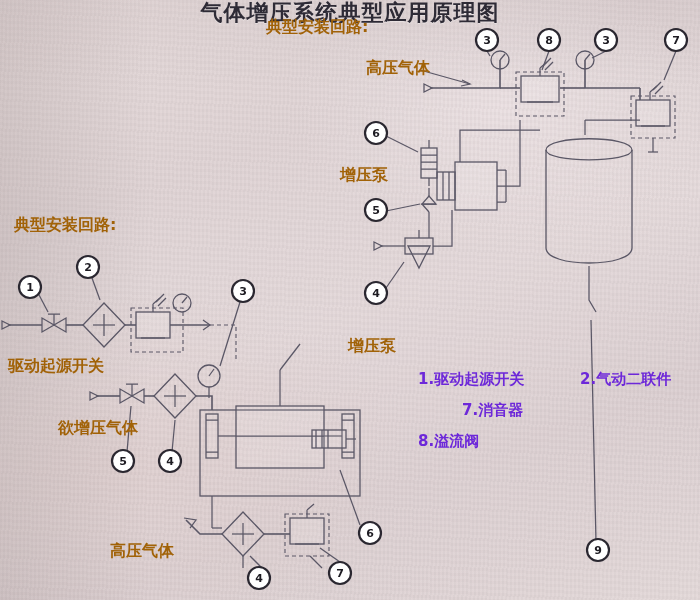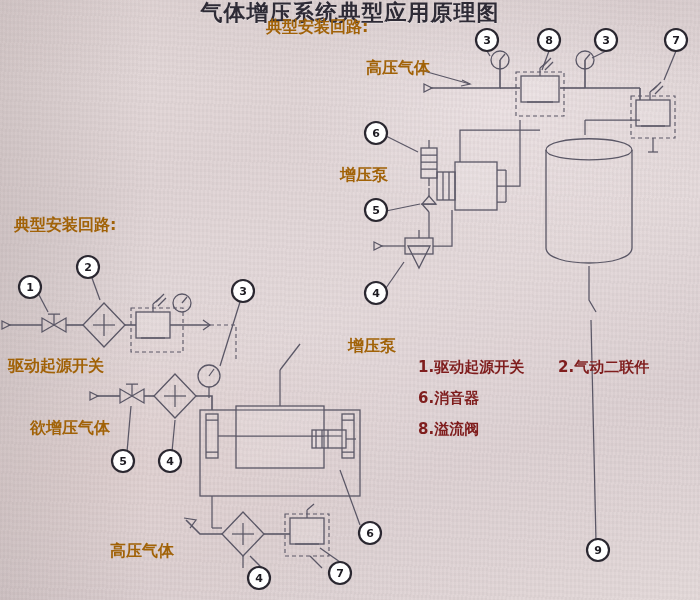--- a/index.html
+++ b/index.html
@@ -35,24 +35,24 @@
   .dash{stroke:#5a5766;stroke-width:1.1;fill:none;stroke-dasharray:4 3;}
   .sh{fill:none;stroke:#5a5766;stroke-width:1.3;}
   .fillw{fill:rgba(255,255,255,.10);stroke:#5a5766;stroke-width:1.3;}
   .bub{fill:#ffffff;stroke:#2a2730;stroke-width:2.2;}
   .bubtxt{font-family:"DejaVu Sans","Liberation Sans",sans-serif;font-size:11px;font-weight:bold;fill:#1d1b22;text-anchor:middle;}
   .title{
     position:absolute;top:-2px;left:0;width:700px;text-align:center;
     font-size:22px;font-weight:bold;color:#2e2b36;letter-spacing:1px;
     text-shadow:0 1px 0 rgba(255,255,255,.35);
   }
-  .legend{position:absolute;left:418px;top:358px;width:270px;color:#7f1d1d;}
+  .legend{position:absolute;left:418px;top:370px;width:270px;color:#6d28d9;}
   .legend .row{display:flex;margin-bottom:12px;}
   .legend .cell{width:140px;font-size:15px;font-weight:bold;white-space:nowrap;}
-  .legend .cell.r{width:128px;}
+  .legend .cell.r{width:128px;margin-left:44px;}
   .cap{position:absolute;font-size:16px;color:#a16207;font-weight:bold;white-space:nowrap;}
 </style>
 </head>
 <body>
 
 <div id="board"></div>
 <div id="grain"></div>
 <div id="shadeL"></div>
 <div id="shadeT"></div>
 
@@ -253,31 +253,31 @@
     <circle class="bub" cx="259" cy="578" r="11"></circle>
       <text class="bubtxt" x="259" y="582">4</text>
   </g>
 </svg>
 
 <div class="cap" style="left:266px;top:17px;">典型安装回路:</div>
 <div class="cap" style="left:366px;top:58px;">高压气体</div>
 <div class="cap" style="left:340px;top:165px;">增压泵</div>
 <div class="cap" style="left:14px;top:215px;">典型安装回路:</div>
 <div class="cap" style="left:8px;top:356px;">驱动起源开关</div>
-<div class="cap" style="left:30px;top:418px;">欲增压气体</div>
+<div class="cap" style="left:58px;top:418px;">欲增压气体</div>
 <div class="cap" style="left:110px;top:541px;">高压气体</div>
 <div class="cap" style="left:348px;top:336px;">增压泵</div>
 
 <div class="legend">
   <div class="row">
     <div class="cell">1.驱动起源开关</div>
     <div class="cell r">2.气动二联件</div>
   </div>
   <div class="row">
-    <div class="cell r">6.消音器</div>
+    <div class="cell r">7.消音器</div>
   </div>
   <div class="row">
     <div class="cell">8.溢流阀</div>
   </div>
   <div class="row">
     <div class="cell r"></div>
   </div>
 </div>
 
 </body></html>

